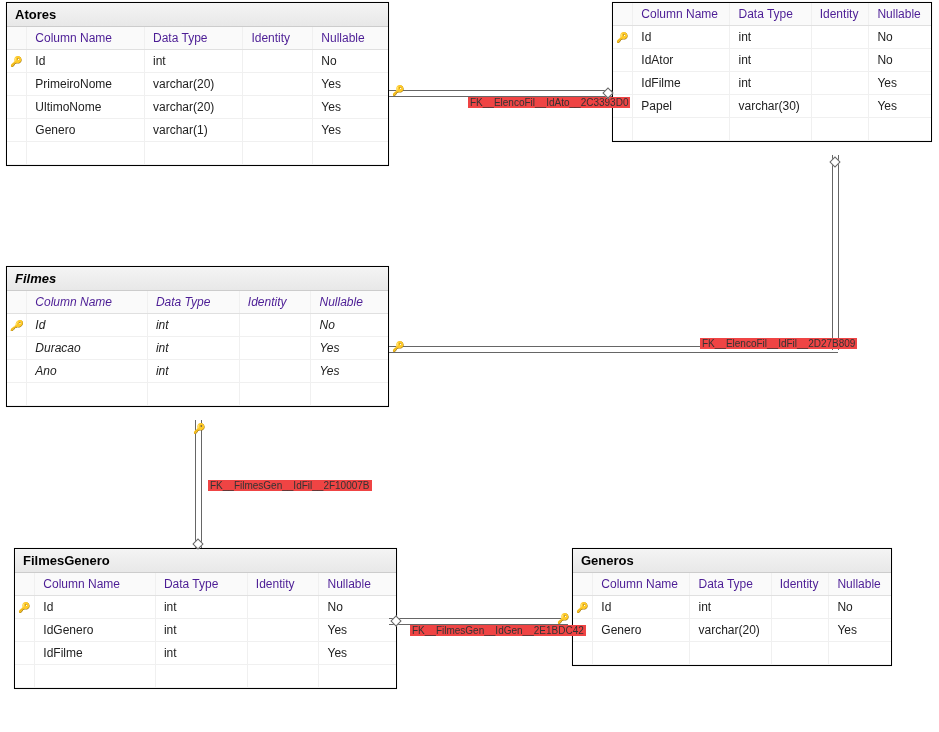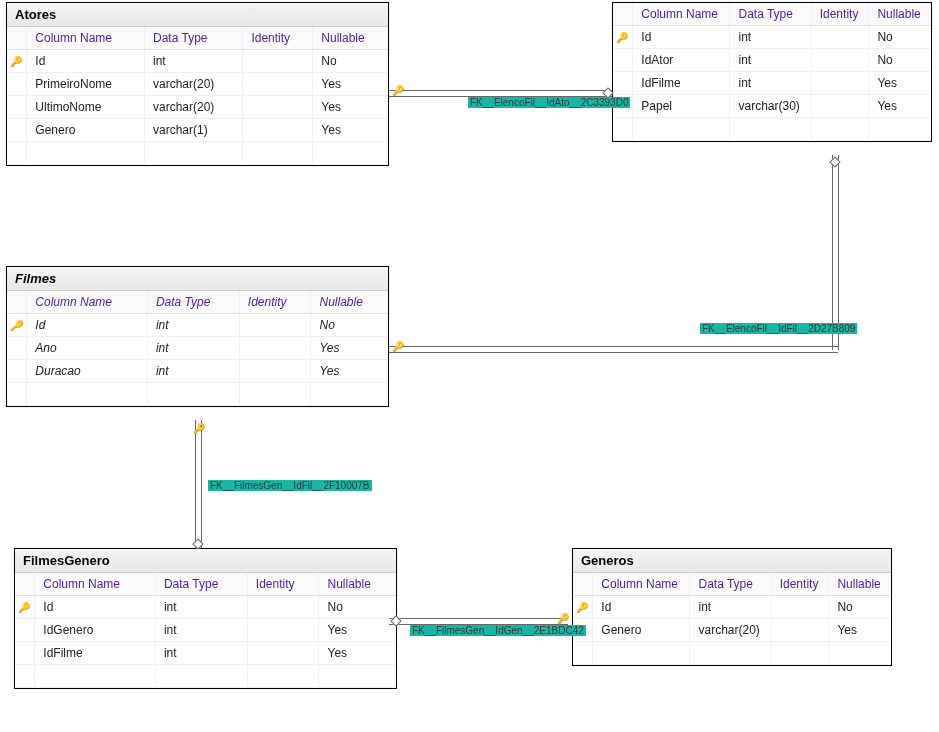--- a/index.html
+++ b/index.html
@@ -5,21 +5,21 @@
     * { box-sizing: border-box; margin: 0; padding: 0; }
     body { font-family: "Segoe UI", Arial, sans-serif; font-size: 12px; background: #fff; width: 939px; height: 732px; position: relative; }
     .table-box { position: absolute; border: 1px solid #000000; background: #fff; box-shadow: 0 0 1px rgba(0,0,0,0.2); }
     .table-title { background: linear-gradient(#f4f4f4, #e8e8e8); border-bottom: 1px solid #ccc; padding: 4px 8px; font-weight: bold; font-size: 13px; cursor: move; }
     .table-grid { width: 100%; border-collapse: collapse; }
     .table-grid th { background: #fafafa; border-bottom: 1px solid #e0e0e0; border-right: 1px solid #f0f0f0; text-align: left; padding: 4px 8px; font-weight: normal; color: #4c1d95; font-size: 12px; }
     .table-grid td { border-bottom: 1px solid #f0f0f0; border-right: 1px solid #f0f0f0; padding: 4px 8px; font-size: 12px; color: #222; }
     .table-grid th:last-child, .table-grid td:last-child { border-right: none; }
     .key-cell { width: 18px; text-align: center; padding: 4px 0 !important; }
     .key-icon { color: #d4a017; font-size: 10px; }
-    .rel-label { position: absolute; font-size: 10px; color: #333; background: #14b8a6; padding: 0 2px; white-space: nowrap; z-index: 6; }
+    .rel-label { position: absolute; font-size: 10px; color: #333; background: #ef4444; padding: 0 2px; white-space: nowrap; z-index: 6; }
     .line-h { height: 1px; background: #666; position: absolute; }
     .line-v { width: 1px; background: #666; position: absolute; }
     .endpoint { position: absolute; z-index: 6; }
     .diamond { width: 8px; height: 8px; border: 1px solid #666; background: #fff; transform: rotate(45deg); }
     .key-end { color: #d4a017; font-size: 10px; position: absolute; z-index: 6; }
   </style>
 </head>
 <body>
 
 <div class="table-box" style="left:6px; top:2px; width:383px;">
@@ -140,28 +140,28 @@
       <tbody>
         <tr>
           <td class="key-cell"><span class="key-icon">🔑</span></td>
           <td>Id</td>
           <td>int</td>
           <td></td>
           <td>No</td>
         </tr>
         <tr>
           <td class="key-cell"></td>
+          <td>Duracao</td>
+          <td>int</td>
+          <td></td>
+          <td>Yes</td>
+        </tr>
+        <tr>
+          <td class="key-cell"></td>
           <td>Ano</td>
-          <td>int</td>
-          <td></td>
-          <td>Yes</td>
-        </tr>
-        <tr>
-          <td class="key-cell"></td>
-          <td>Duracao</td>
           <td>int</td>
           <td></td>
           <td>Yes</td>
         </tr>
         <tr>
           <td>&nbsp;</td>
           <td>&nbsp;</td>
           <td>&nbsp;</td>
           <td>&nbsp;</td>
           <td>&nbsp;</td>
@@ -258,21 +258,21 @@
 <div class="rel-label" style="left:468px; top:97px;">FK__ElencoFil__IdAto__2C3393D0</div>
 <div class="endpoint" style="left:604px; top:89px;">
     <div class="diamond"></div>
   </div>
 <div class="key-end" style="left:392px; top:85px;">🔑</div>
 
 <div class="line-v" style="left:832px; top:155px; height:195px;"></div>
 <div class="line-v" style="left:838px; top:155px; height:195px;"></div>
 <div class="line-h" style="left:389px; top:346px; width:449px;"></div>
 <div class="line-h" style="left:389px; top:352px; width:449px;"></div>
-<div class="rel-label" style="left:700px; top:323px;text-align:right;">FK__ElencoFil__IdFil__2D27B809</div>
+<div class="rel-label" style="left:700px; top:338px;text-align:right;">FK__ElencoFil__IdFil__2D27B809</div>
 <div class="endpoint" style="left:831px; top:158px;">
     <div class="diamond"></div>
   </div>
 <div class="key-end" style="left:392px; top:341px;">🔑</div>
 
 <div class="line-v" style="left:195px; top:420px; height:128px;"></div>
 <div class="line-v" style="left:201px; top:420px; height:128px;"></div>
 <div class="rel-label" style="left:208px; top:480px;">FK__FilmesGen__IdFil__2F10007B</div>
 <div class="key-end" style="left:193px; top:423px;">🔑</div>
 <div class="endpoint" style="left:194px; top:540px;">

